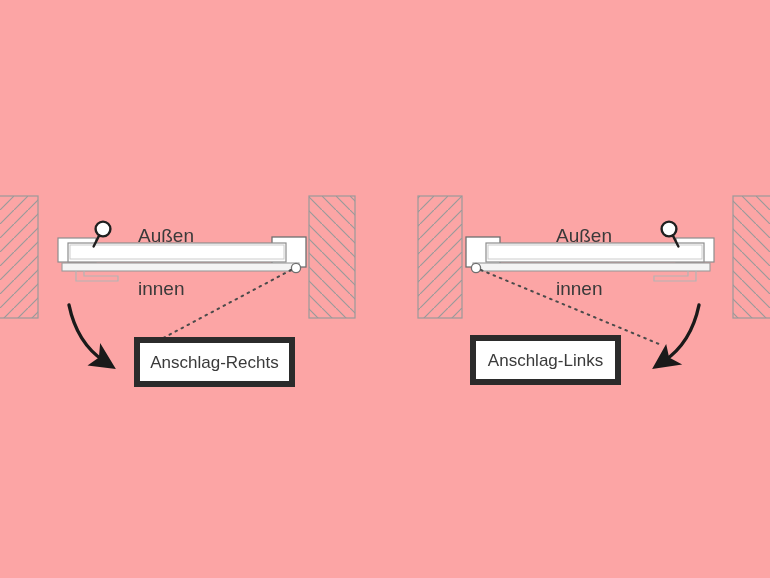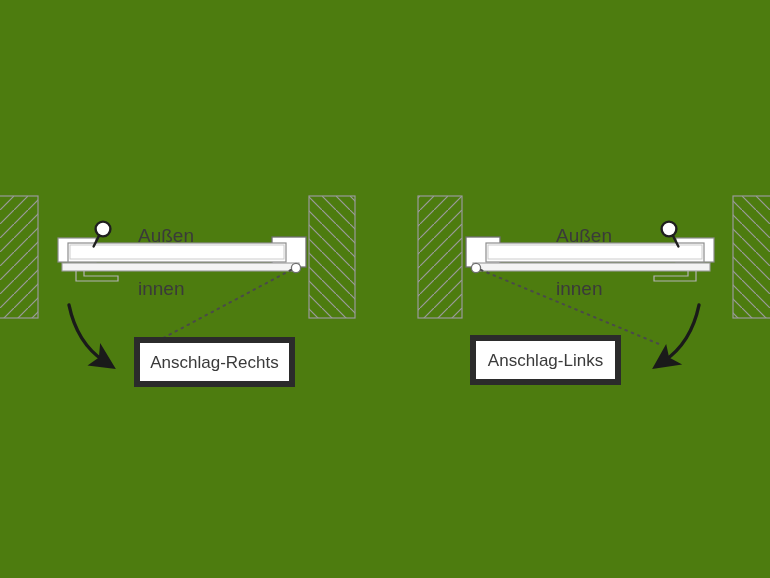--- a/index.html
+++ b/index.html
@@ -11,21 +11,21 @@
     width: 770px;
     height: 578px;
     font-family: "Liberation Sans", sans-serif;
     overflow: hidden;
     position: relative;
   }
   #stage {
     position: relative;
     width: 770px;
     height: 578px;
-    background: #4d7c0f;
+    background: #fca5a5;
   }
   svg.diagram {
     position: absolute;
     left: 0;
     top: 0;
     width: 770px;
     height: 578px;
   }
   .label-text {
     font-family: "Liberation Sans", sans-serif;

